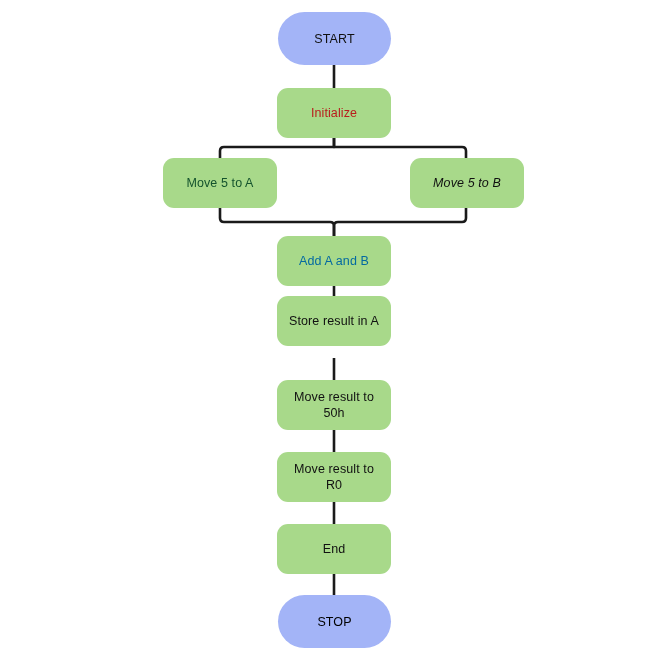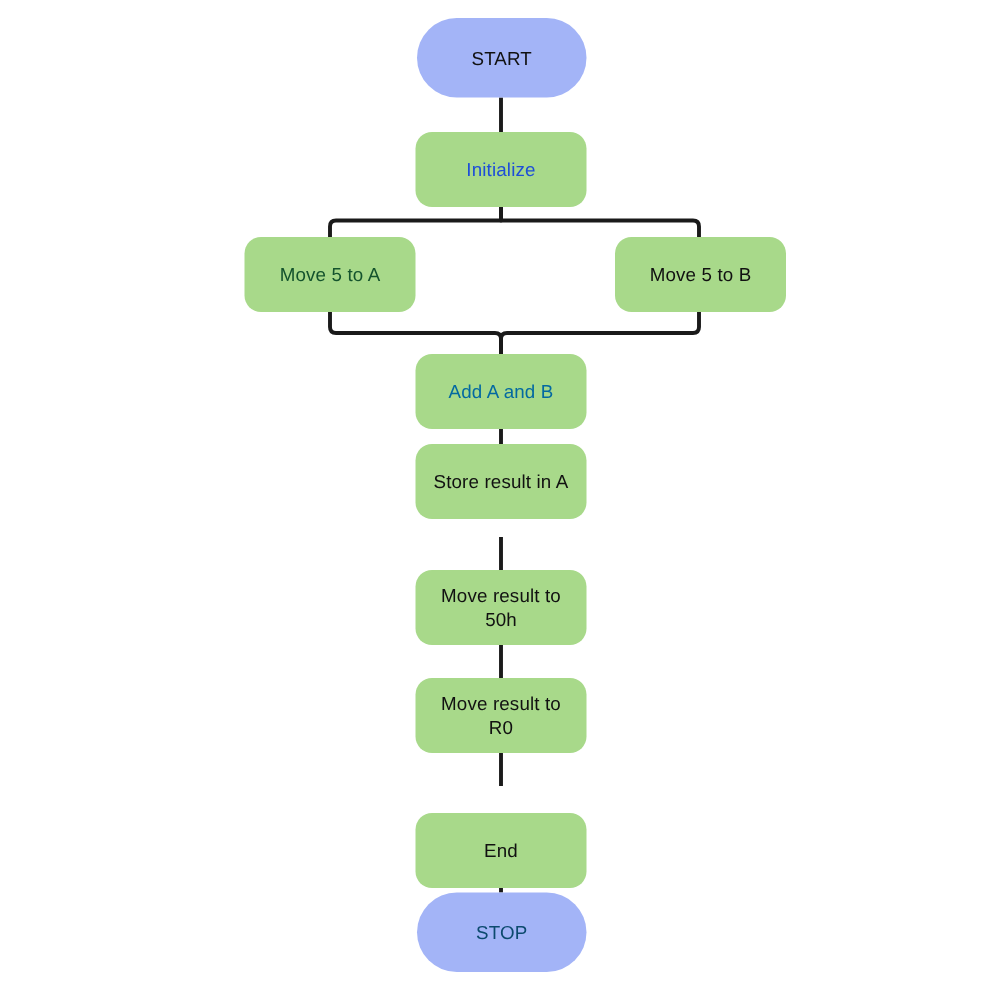--- a/index.html
+++ b/index.html
@@ -62,24 +62,24 @@
       <path d="M 334 138 L 334 147 Q 334 147 338 147 L 462 147 Q 466 147 466 151 L 466 158" fill="none" stroke="#1a1a1a" stroke-width="2.6" stroke-linecap="butt" stroke-linejoin="round"></path>
       <path d="M 220 208 L 220 218 Q 220 222 224 222 L 330 222 Q 334 222 334 226 L 334 236" fill="none" stroke="#1a1a1a" stroke-width="2.6" stroke-linecap="butt" stroke-linejoin="round"></path>
       <path d="M 466 208 L 466 218 Q 466 222 462 222 L 338 222 Q 334 222 334 226 L 334 236" fill="none" stroke="#1a1a1a" stroke-width="2.6" stroke-linecap="butt" stroke-linejoin="round"></path>
       <path d="M 334 286 L 334 308" fill="none" stroke="#1a1a1a" stroke-width="2.6" stroke-linecap="butt" stroke-linejoin="round"></path>
       <path d="M 334 358 L 334 380" fill="none" stroke="#1a1a1a" stroke-width="2.6" stroke-linecap="butt" stroke-linejoin="round"></path>
       <path d="M 334 430 L 334 452" fill="none" stroke="#1a1a1a" stroke-width="2.6" stroke-linecap="butt" stroke-linejoin="round"></path>
       <path d="M 334 502 L 334 524" fill="none" stroke="#1a1a1a" stroke-width="2.6" stroke-linecap="butt" stroke-linejoin="round"></path>
       <path d="M 334 574 L 334 595" fill="none" stroke="#1a1a1a" stroke-width="2.6" stroke-linecap="butt" stroke-linejoin="round"></path>
     </svg>
 <div class="node node-terminator" style="left: 278px; top: 12px; width: 113px; height: 53px; background: rgb(163, 180, 247); color: rgb(17, 17, 17);"><span class="node-label">START</span></div>
-    <div class="node node-process" style="left: 277px; top: 88px; width: 114px; height: 50px; background: rgb(168, 217, 138); color: #1d4ed8;"><span class="node-label">Initialize</span></div>
+    <div class="node node-process" style="left: 277px; top: 88px; width: 114px; height: 50px; background: rgb(168, 217, 138); color: #b91c1c;"><span class="node-label">Initialize</span></div>
     <div class="node node-process" style="left: 163px; top: 158px; width: 114px; height: 50px; background: rgb(168, 217, 138); color: #14532d;"><span class="node-label">Move 5 to A</span></div>
-    <div class="node node-process" style="left: 410px; top: 158px; width: 114px; height: 50px; background: rgb(168, 217, 138); color: rgb(17, 17, 17);"><span class="node-label">Move 5 to B</span></div>
+    <div class="node node-process" style="left: 410px; top: 158px; width: 114px; height: 50px; background: rgb(168, 217, 138); color: rgb(17, 17, 17); font-style: italic;"><span class="node-label">Move 5 to B</span></div>
     <div class="node node-process" style="left: 277px; top: 236px; width: 114px; height: 50px; background: rgb(168, 217, 138); color: #0369a1;"><span class="node-label">Add A and B</span></div>
     <div class="node node-process" style="left: 277px; top: 296px; width: 114px; height: 50px; background: rgb(168, 217, 138); color: rgb(17, 17, 17);"><span class="node-label">Store result in A</span></div>
     <div class="node node-process" style="left: 277px; top: 380px; width: 114px; height: 50px; background: rgb(168, 217, 138); color: rgb(17, 17, 17);"><span class="node-label">Move result to
 50h</span></div>
     <div class="node node-process" style="left: 277px; top: 452px; width: 114px; height: 50px; background: rgb(168, 217, 138); color: rgb(17, 17, 17);"><span class="node-label">Move result to
 R0</span></div>
-    <div class="node node-process" style="left: 277px; top: 542px; width: 114px; height: 50px; background: rgb(168, 217, 138); color: rgb(17, 17, 17);"><span class="node-label">End</span></div>
-    <div class="node node-terminator" style="left: 278px; top: 595px; width: 113px; height: 53px; background: rgb(163, 180, 247); color: #0c4a6e;"><span class="node-label">STOP</span></div>
+    <div class="node node-process" style="left: 277px; top: 524px; width: 114px; height: 50px; background: rgb(168, 217, 138); color: rgb(17, 17, 17);"><span class="node-label">End</span></div>
+    <div class="node node-terminator" style="left: 278px; top: 595px; width: 113px; height: 53px; background: rgb(163, 180, 247); color: #000000;"><span class="node-label">STOP</span></div>
   </div>
 
 </body></html>

